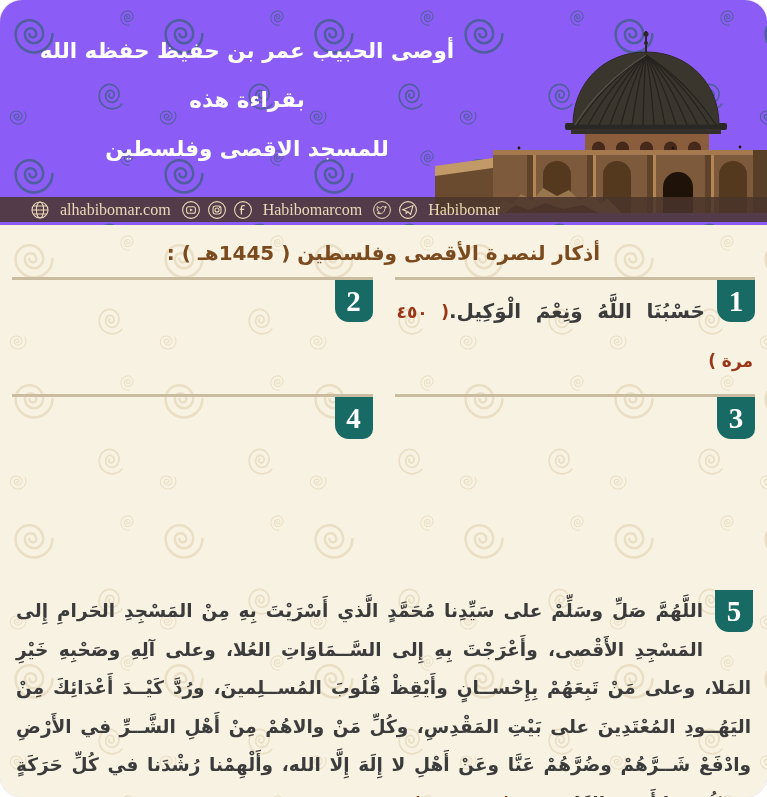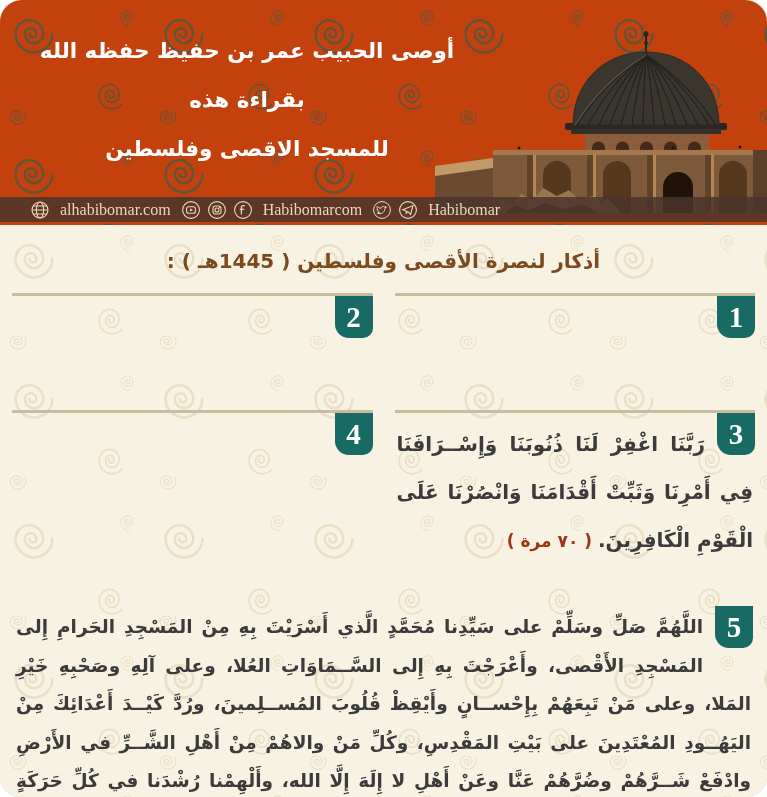--- a/index.html
+++ b/index.html
@@ -1,37 +1,37 @@
 <!DOCTYPE html>
 <html lang="ar"><head>
 <meta charset="utf-8">
 <style>
   html,body{margin:0;padding:0;background:#ffffff;}
   body{font-family:"DejaVu Sans",sans-serif;}
   .card{position:relative;width:767px;height:797px;border-radius:22px;overflow:hidden;
         background:#f8f2e2;box-shadow:0 0 0 1px rgba(0,0,0,.07);}
 
   
-  .hdr{position:absolute;top:0;left:0;right:0;height:225px;background:#c2410c;}
+  .hdr{position:absolute;top:0;left:0;right:0;height:225px;background:#8b5cf6;}
   .patfill{position:absolute;inset:0;width:100%;height:100%;pointer-events:none;}
   .mosque{position:absolute;top:26px;right:0;width:332px;height:187px;}
   .announce{position:absolute;top:26px;left:6px;width:482px;text-align:center;
             direction:rtl;color:#ffffff;font-weight:bold;font-size:21.5px;line-height:49px;}
   .socialbar{position:absolute;left:0;right:0;top:197px;height:25px;z-index:6;
              background:rgba(74,53,43,.85);display:flex;align-items:center;direction:ltr;
              padding:0 0 0 30px;gap:6px;color:#ecd9b8;
              font-family:"Liberation Serif",serif;font-size:16px;}
   .socialbar .txt{margin:8px 4px;white-space:nowrap;}
   .cic{display:inline-flex;width:20px;height:20px;}
   .cic svg{width:20px;height:20px;}
 
   
   .main{position:absolute;top:225px;left:0;right:0;bottom:0;}
   .content{position:relative;z-index:2;}
-  .title{margin:8px;padding-top:16px;text-align:center;direction:rtl;
+  .title{margin:0;padding-top:16px;text-align:center;direction:rtl;
          color:#7b4a1e;font-size:20px;font-weight:bold;}
   .grid{display:grid;grid-template-columns:1fr 1fr;gap:0 22px;direction:rtl;
         padding:12px 12px 0 12px;}
   .item{position:relative;padding-top:3px;}
   .r1{min-height:114px;} .r2{min-height:166px;}
   .topline{position:absolute;top:0;left:0;right:0;height:2.5px;background:#c9bca1;}
   .badge{float:right;width:38px;height:42px;margin:0 0 8px 12px;background:#186a64;
          color:#fff;display:flex;align-items:center;justify-content:center;
          font-family:"Liberation Serif",serif;font-size:29px;font-weight:bold;
          border-radius:0 0 10px 14px;}
@@ -206,31 +206,31 @@
       <rect width="100%" height="100%" fill="url(#swCream)"></rect>
     </svg>
 
     <div class="content">
       <h1 class="title">أذكار لنصرة الأقصى وفلسطين ( 1445هـ ) :</h1>
 
       <section class="grid">
         <article class="item r1">
           <div class="topline"></div>
           <div class="badge">1</div>
+          <p><span>حَسْبُنَا اللَّهُ وَنِعْمَ الْوَكِيل.</span><span class="count">( ٤٥٠ مرة )</span></p>
         </article>
 
         <article class="item r1">
           <div class="topline"></div>
           <div class="badge">2</div>
         </article>
 
         <article class="item r2">
           <div class="topline"></div>
           <div class="badge">3</div>
-          <p><span>رَبَّنَا اغْفِرْ لَنَا ذُنُوبَنَا وَإِسْــرَافَنَا فِي أَمْرِنَا وَثَبِّتْ أَقْدَامَنَا وَانْصُرْنَا عَلَى الْقَوْمِ الْكَافِرِينَ.</span><span class="count"> ( ٧٠ مرة )</span></p>
         </article>
 
         <article class="item r2">
           <div class="topline"></div>
           <div class="badge">4</div>
         </article>
       </section>
 
       <article class="item item5">
         <div class="badge">5</div>

